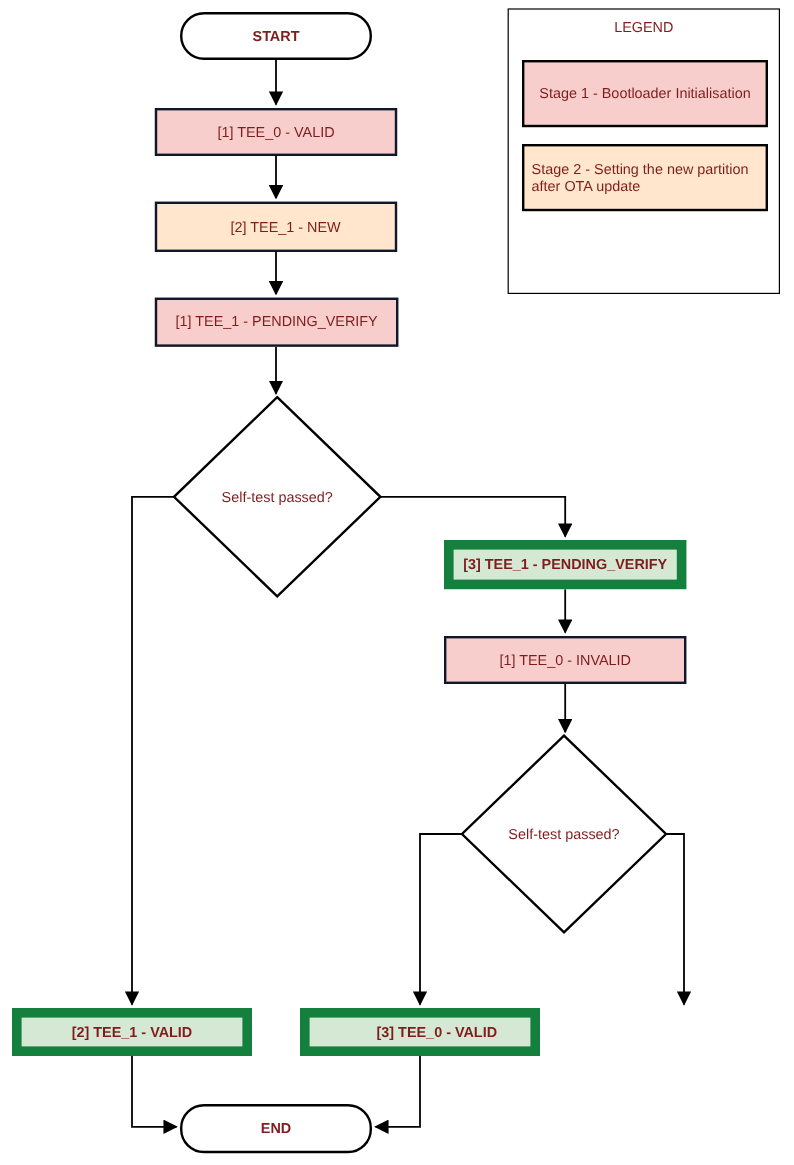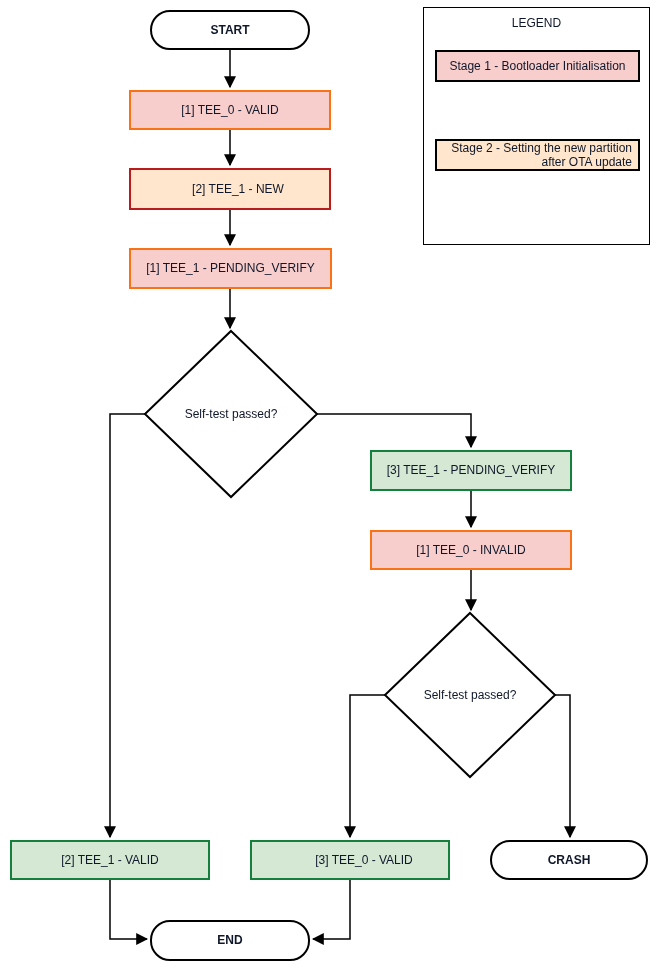--- a/index.html
+++ b/index.html
@@ -1,46 +1,46 @@
 <!DOCTYPE html>
 <html><head>
 <meta charset="utf-8">
 <style>
   html,body{margin:0;padding:0;background:#ffffff;}
   #canvas{
     position:relative;
     width:662px;height:971px;
     background:#ffffff;
     font-family:"Liberation Sans",sans-serif;
-    font-size:12px;color:#0f172a;
+    font-size:12px;color:#7f1d1d;
     overflow:hidden;
   }
   #wires{position:absolute;left:0;top:0;width:662px;height:971px;z-index:0;}
   .node{
     position:absolute;box-sizing:border-box;z-index:1;
     display:flex;align-items:center;justify-content:center;
     text-align:center;line-height:1.2;padding:2px 4px;
   }
   .terminal{background:#ffffff;border:2px solid #000000;border-radius:20px;font-weight:bold;}
-  .stage1{background:#f8cecc;border:2px solid #f97316;}
-  .stage2{background:#ffe6cc;border:2px solid #b91c1c;padding-left:20px;}
-  .stage3{background:#d5e8d4;border:2px solid #15803d;}
+  .stage1{background:#f8cecc;border:2px solid #0f172a;}
+  .stage2{background:#ffe6cc;border:2px solid #0f172a;padding-left:20px;}
+  .stage3{background:#d5e8d4;border:8px solid #15803d;font-weight:bold;}
   .diamond-label{background:transparent;border:none;z-index:2;pointer-events:none;}
   #legend{
     position:absolute;left:423px;top:7px;width:227px;height:238px;
     box-sizing:border-box;border:1px solid #000000;background:#ffffff;z-index:1;text-decoration:underline;
   }
   #legend .legend-title{position:absolute;left:0;top:8px;width:100%;text-align:center;}
   #legend .legend-item{
-    position:absolute;left:11px;width:205px;height:32px;box-sizing:border-box;
-    display:flex;align-items:center;justify-content:center;text-align:right;
+    position:absolute;left:11px;width:205px;height:56px;box-sizing:border-box;
+    display:flex;align-items:center;justify-content:center;text-align:left;
     border:2px solid #000000;line-height:1.2;padding:1px 6px;
   }
   #legend .li-1{top:42px;background:#f8cecc;}
-  #legend .li-2{top:112px;background:#ffe6cc;margin-top:19px;}
+  #legend .li-2{top:112px;background:#ffe6cc;}
   #legend .li-3{top:182px;background:#d5e8d4;}
 </style>
 </head>
 <body>
 
 <div id="canvas">
 
   <svg id="wires" viewBox="0 0 662 971" xmlns="http://www.w3.org/2000/svg">
     <defs>
       <marker id="arrow" viewBox="0 0 10 10" refX="9" refY="5" markerWidth="8" markerHeight="8" orient="auto-start-reverse">
@@ -82,21 +82,20 @@
   <div class="node stage3" style="left:370px;top:450px;width:202px;height:41px;">[3] TEE_1 - PENDING_VERIFY</div>
 
   <div class="node stage1" style="left:370px;top:530px;width:202px;height:40px;">[1] TEE_0 - INVALID</div>
 
   <div class="node diamond-label" style="left:385px;top:613px;width:170px;height:164px;">Self-test passed?</div>
 
   <div class="node stage3" style="left:10px;top:840px;width:200px;height:40px;">[2] TEE_1 - VALID</div>
 
   <div class="node stage3" style="left:250px;top:840px;width:200px;height:40px;padding-left:32px;">[3] TEE_0 - VALID</div>
 
-  <div class="node terminal" style="left:490px;top:840px;width:158px;height:40px;">CRASH</div>
 
   <div class="node terminal" style="left:150px;top:920px;width:160px;height:41px;">END</div>
 
   <div id="legend">
     <div class="legend-title">LEGEND</div>
     <div class="legend-item li-1">Stage 1 - Bootloader Initialisation</div>
     <div class="legend-item li-2">Stage 2 - Setting the new partition after OTA update</div>
   </div>
 
 </div>

